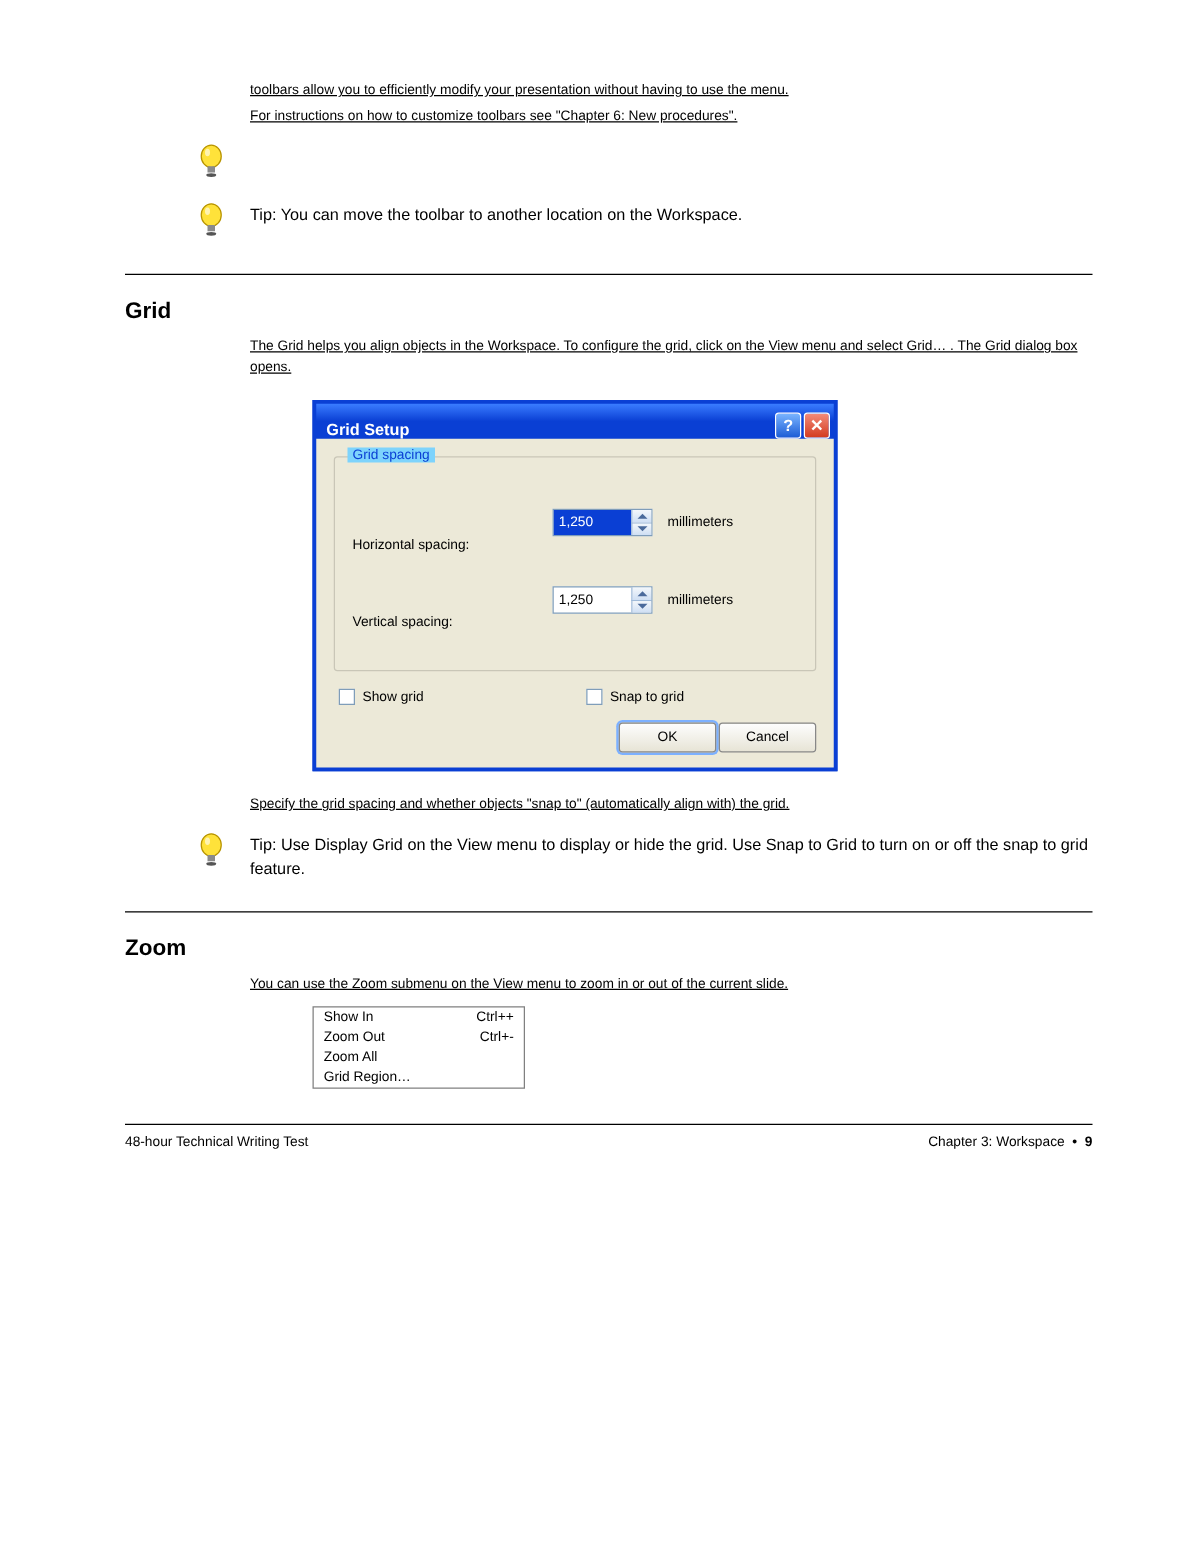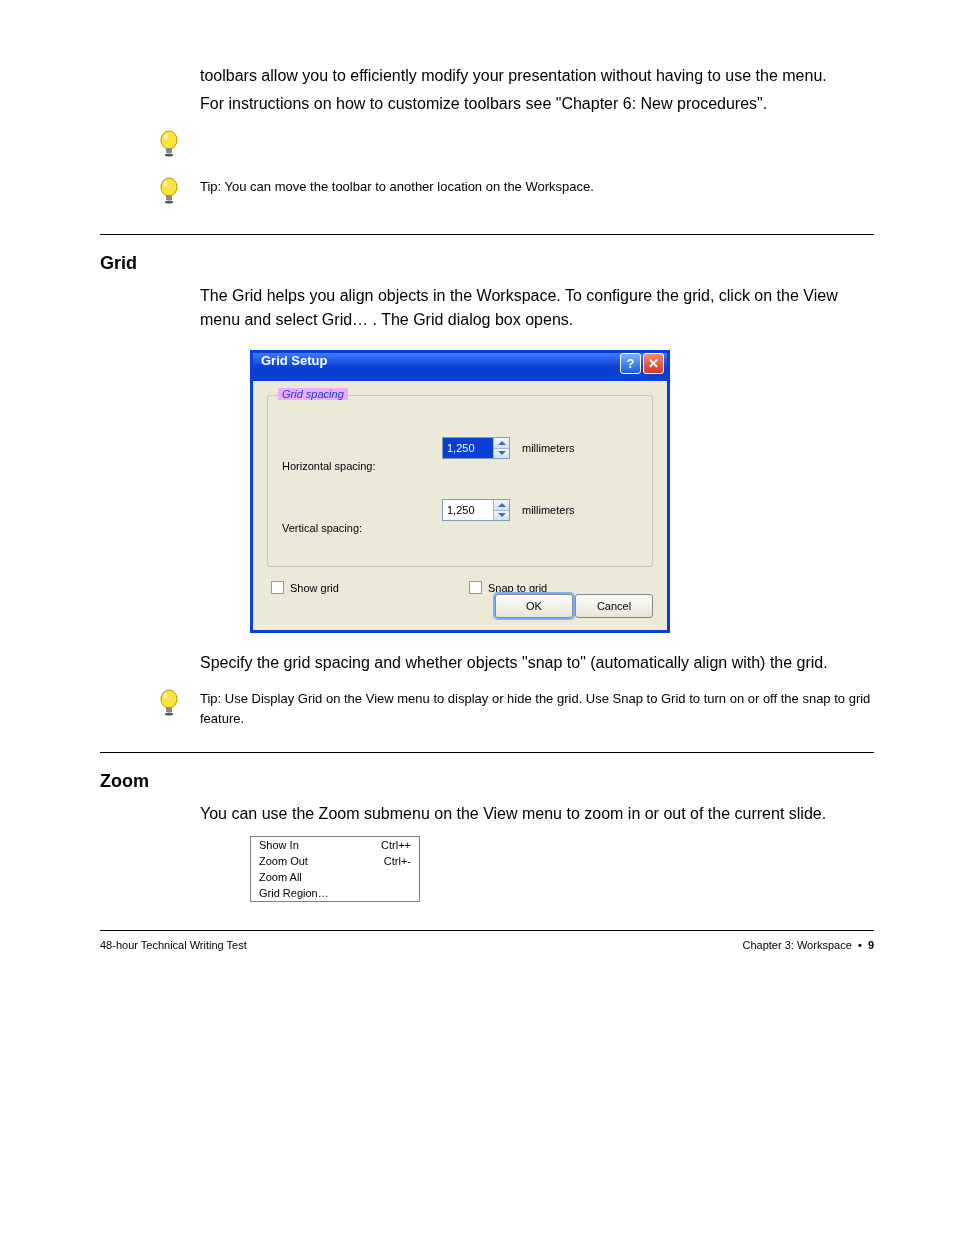--- a/index.html
+++ b/index.html
@@ -10,21 +10,22 @@
     font-size: 12px;
     color: #000;
     width: 954px;
   }
   .page {
     padding: 60px 80px 30px 100px;
   }
   .body-text {
     margin: 4px 0 4px 100px;
     line-height: 1.5;
-    font-size: 16px;
+    font-size: 11px;
+    text-decoration: underline;
   }
   .tip-row {
     display: flex;
     align-items: flex-start;
     margin: 14px 0 14px 58px;
   }
   .tip-icon {
     flex: 0 0 34px;
     margin-right: 8px;
   }
@@ -52,21 +53,21 @@
   .dialog-wrap {
     margin: 18px 0 18px 150px;
     width: 420px;
     border: 3px solid #0a3fd4;
     background: #0a3fd4;
     font-family: Tahoma, Arial, sans-serif;
     font-size: 11px;
   }
   .titlebar {
     display: flex;
-    align-items: flex-start;
+    align-items: flex-end;
     background: linear-gradient(to bottom, #3a7cff 0%, #0a3fd4 50%, #0a3fd4 100%);
     color: #fff;
     height: 28px;
     padding: 0 3px 0 8px;
     font-weight: bold;
     font-size: 13px;
   }
   .titlebar .spacer { flex: 1; }
   .title-btn {
     width: 21px;
@@ -95,42 +96,41 @@
     border: 1px solid #c9c6b7;
     border-radius: 3px;
     padding: 14px 12px 18px 14px;
     position: relative;
     margin-bottom: 14px;
   }
   .fieldset .legend {
     position: absolute;
     top: -8px;
     left: 10px;
-    background: #f0abfc;
+    background: #7dd3fc;
     padding: 0 4px;
     color: #0a3fd4;
     font-size: 11px;
-    font-style: italic;
   }
   .field-row {
     display: flex;
     align-items: center;
     margin: 14px 0;
   }
   .field-label {
     flex: 0 0 160px;
     margin-top: 36px;
   }
   .spinner {
     display: flex;
     align-items: stretch;
     height: 22px;
     border: 1px solid #7f9db9;
     background: #fff;
-    width: 68px;
+    width: 80px;
   }
   .spinner.sel .spin-input {
     background: #0a3fd4;
     color: #fff;
   }
   .spin-input {
     flex: 1;
     display: flex;
     align-items: center;
     padding: 0 4px;
@@ -154,21 +154,21 @@
     width: 0; height: 0;
     border-left: 4px solid transparent;
     border-right: 4px solid transparent;
   }
   .arrow-up { border-bottom: 4px solid #4a6a9b; }
   .arrow-down { border-top: 4px solid #4a6a9b; }
   .unit { margin-left: 12px; }
   .checks-row {
     display: flex;
     gap: 130px;
-    margin: 6px 0 0 4px;
+    margin: 6px 0 14px 4px;
   }
   .check {
     display: flex;
     align-items: center;
     gap: 6px;
   }
   .checkbox {
     width: 13px; height: 13px;
     background: #fff;
     border: 1px solid #7f9db9;

